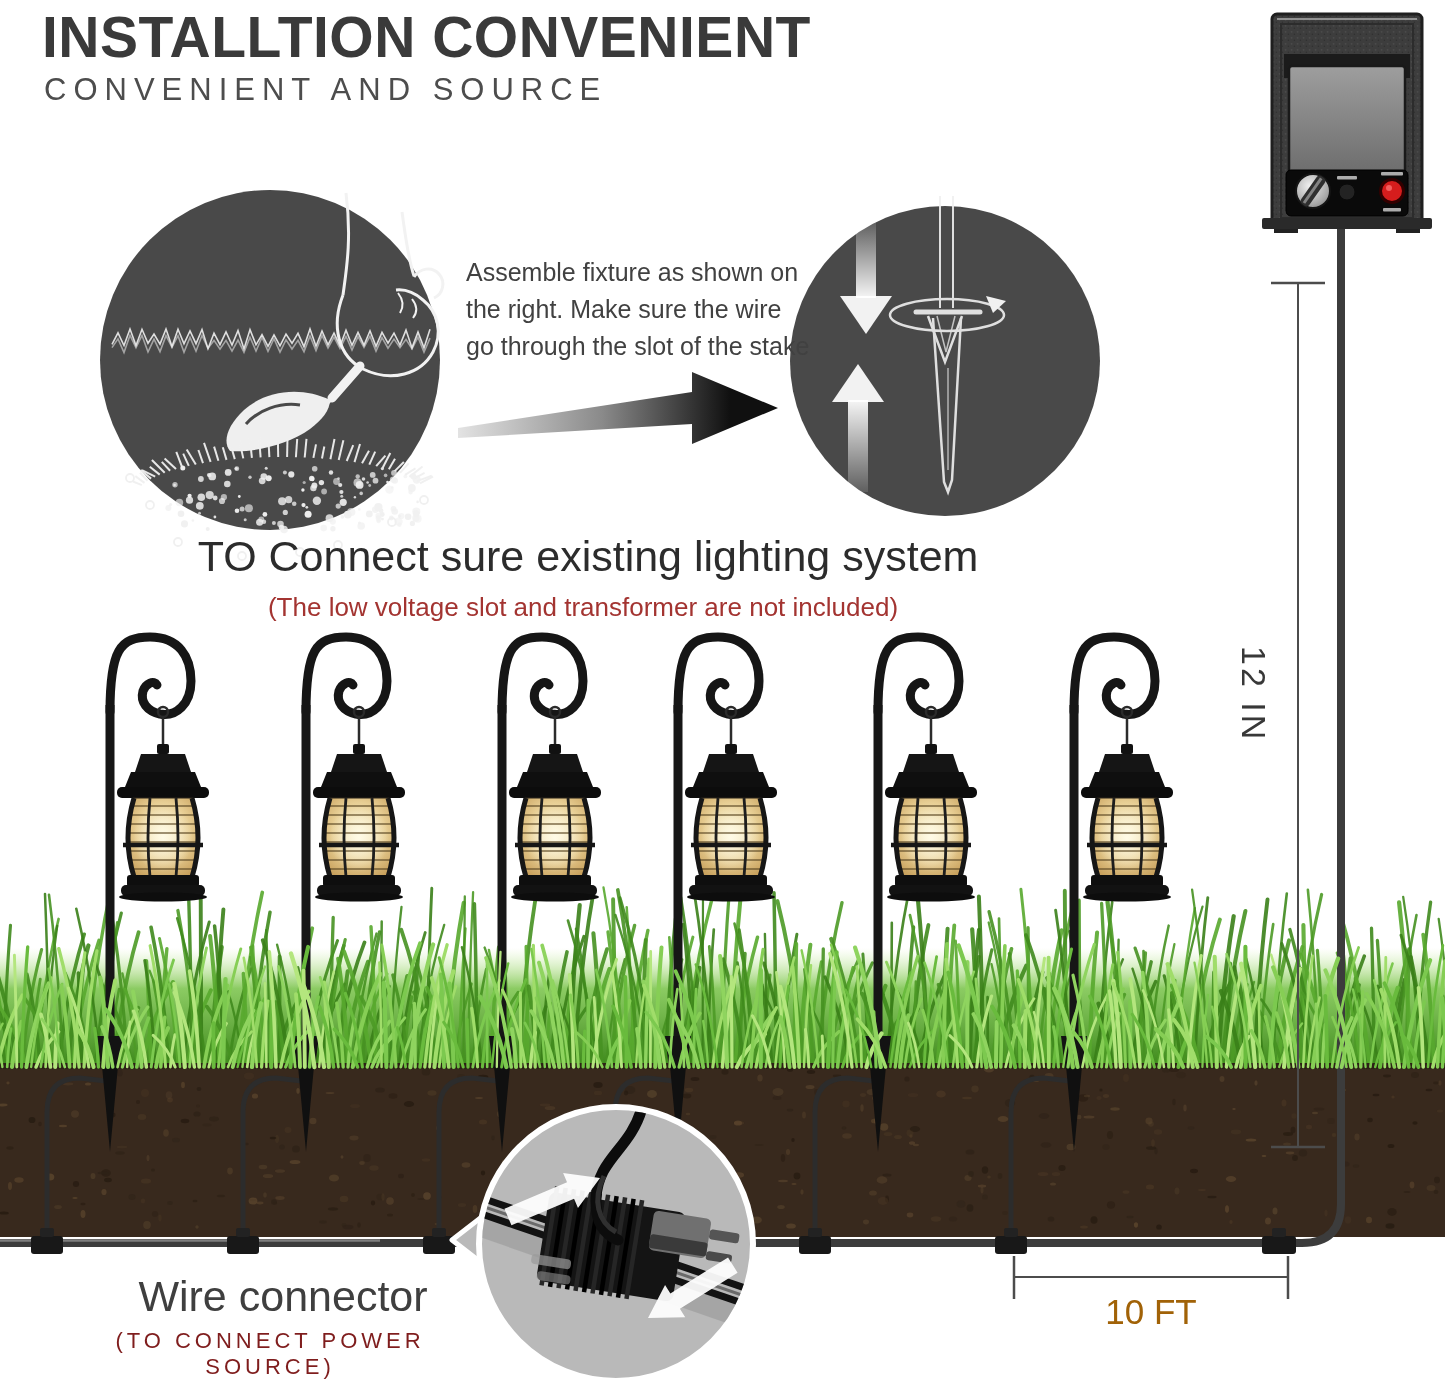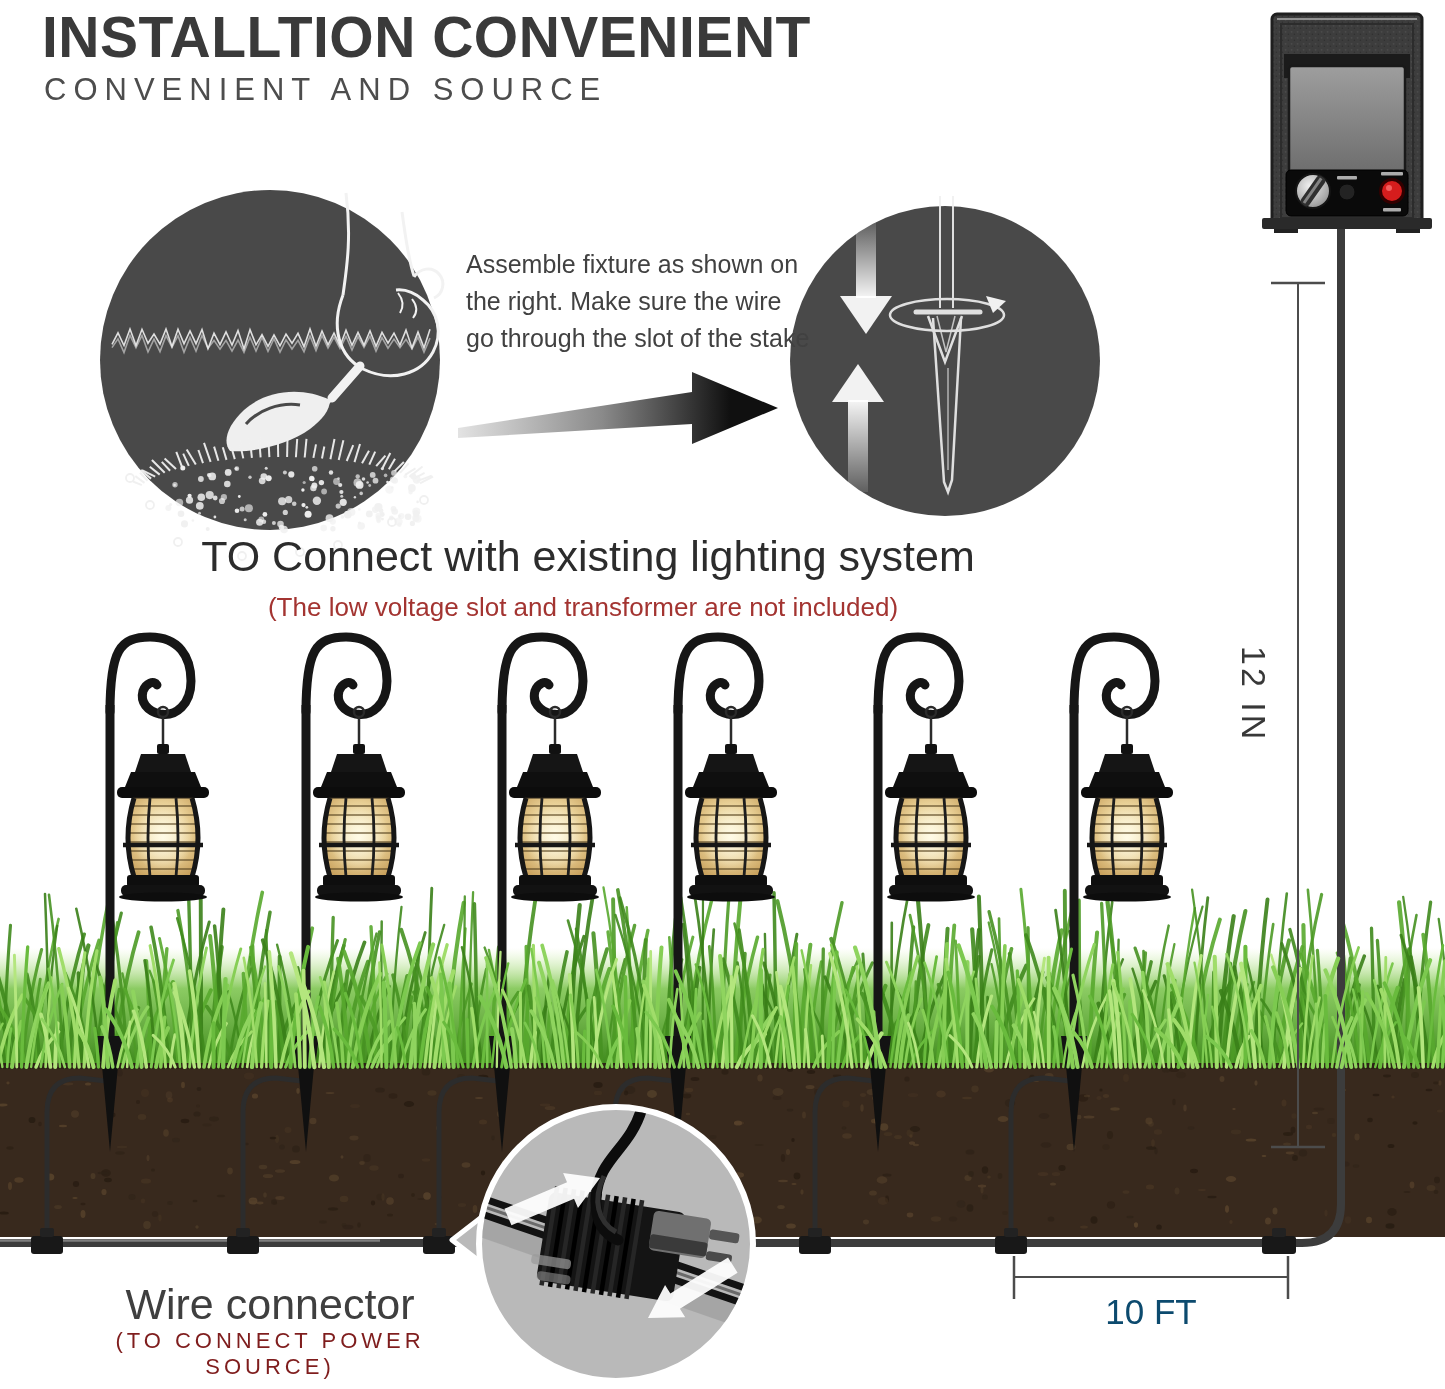--- a/index.html
+++ b/index.html
@@ -2,26 +2,26 @@
 <html><head>
 <meta charset="utf-8">
 <style>
   html,body{margin:0;padding:0;background:#fff;}
   #canvas{position:relative;width:1445px;height:1389px;background:#fff;overflow:hidden;
           font-family:"Liberation Sans",sans-serif;}
   #scene{position:absolute;left:0;top:0;}
   .abs{position:absolute;}
   .title{left:42px;top:4px;font-size:57px;font-weight:bold;letter-spacing:.5px;color:#3a3a3a;}
   .subtitle{left:44px;top:72px;font-size:31px;letter-spacing:7px;color:#4d4d4d;}
-  .assemble{left:466px;top:246px;width:344px;font-size:25px;line-height:37px;color:#414141;}
+  .assemble{left:466px;top:254px;width:344px;font-size:25px;line-height:37px;color:#414141;}
   .connect-head{left:0;top:532px;width:1176px;text-align:center;font-size:43px;color:#2c2c2c;}
   .connect-note{left:0;top:592px;width:1166px;text-align:center;font-size:26px;color:#a33431;}
   .lbl-12in{left:1234px;top:646px;writing-mode:vertical-rl;font-size:34px;letter-spacing:3px;color:#383838;}
-  .lbl-10ft{left:1014px;top:1292px;width:274px;text-align:center;font-size:35px;color:#0c4a6e;}
-  .wc-title{left:85px;top:1272px;width:370px;text-align:center;font-size:43px;color:#3f3f3f;margin-top:8px;}
+  .lbl-10ft{left:1014px;top:1292px;width:274px;text-align:center;font-size:35px;color:#a16207;}
+  .wc-title{left:98px;top:1272px;width:370px;text-align:center;font-size:43px;color:#3f3f3f;}
   .wc-sub{left:78px;top:1328px;width:384px;text-align:center;font-size:22px;letter-spacing:4px;color:#7f1d1d;}
 </style>
 </head>
 <body>
 
 <div id="canvas">
 
 <svg id="scene" width="1445" height="1389" viewBox="0 0 1445 1389">
   <defs>
     <radialGradient id="glassG" cx="0.5" cy="0.42" r="0.8">
@@ -1424,20 +1424,20 @@
     <rect x="1383" y="208" width="18" height="3.5" rx="1" fill="#c9c9c9" opacity="0.85"></rect>
     <rect x="1262" y="218" width="170" height="11" rx="2" fill="#2a2a2a"></rect>
     <rect x="1274" y="229" width="24" height="4" fill="#222"></rect>
     <rect x="1396" y="229" width="24" height="4" fill="#222"></rect>
   </g>
 </svg>
 
 <div class="abs title">INSTALLTION CONVENIENT</div>
 <div class="abs subtitle">CONVENIENT AND SOURCE</div>
 <div class="abs assemble">Assemble fixture as shown on the right. Make sure the wire go through the slot of the stake</div>
-<div class="abs connect-head">TO Connect with existing lighting system</div>
+<div class="abs connect-head">TO Connect sure existing lighting system</div>
 <div class="abs connect-note">(The low voltage slot and transformer are not included)</div>
 <div class="abs lbl-12in">12 IN</div>
 <div class="abs lbl-10ft">10 FT</div>
 <div class="abs wc-title">Wire connector</div>
 <div class="abs wc-sub">(TO CONNECT POWER SOURCE)</div>
 
 </div>
 
 </body></html>

